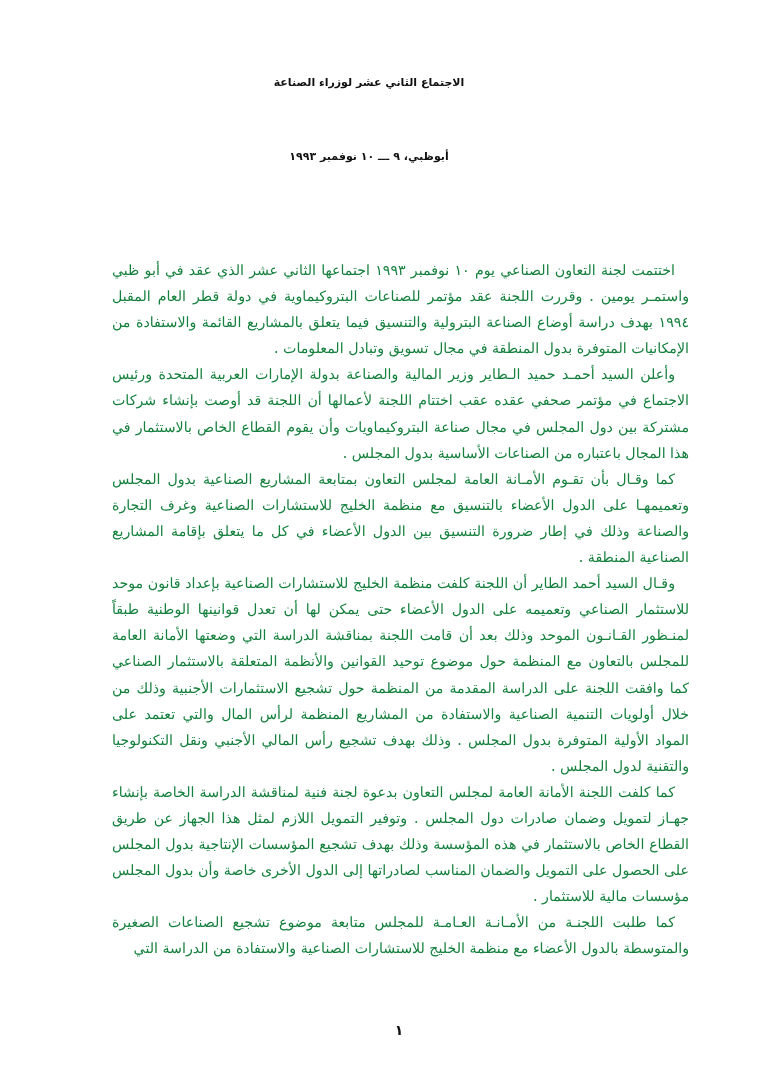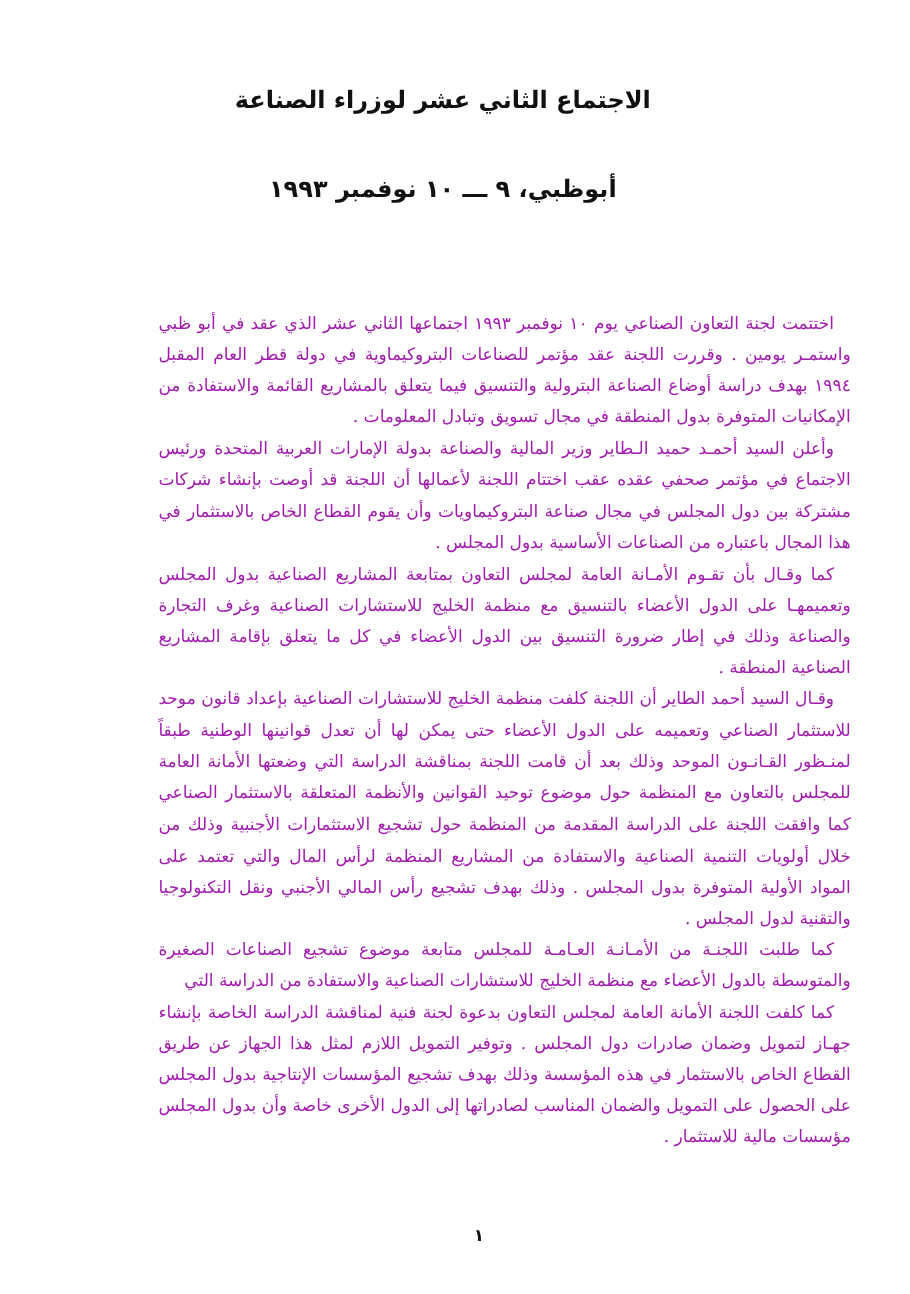--- a/index.html
+++ b/index.html
@@ -5,29 +5,29 @@
     html, body { margin: 0; padding: 0; background: #ffffff; }
     body {
       width: 758px; height: 1078px; position: relative; overflow: hidden;
       font-family: "DejaVu Serif", "Liberation Serif", serif;
       color: #1a1a1a;
     }
     .page { position: absolute; left: 0; top: 0; width: 758px; height: 1078px; direction: rtl; }
     .title-block { position: absolute; left: 0; width: 758px; text-align: center; }
     .title-line {
       font-family: "DejaVu Sans", "Liberation Sans", sans-serif;
-      font-weight: bold; font-size: 20px; line-height: 22px; color: #111;
+      font-weight: bold; font-size: 11px; line-height: 22px; color: #111;
       margin: 0; padding-right: 20px;
     }
     .t1 { top: 72px; }
     .t3 { top: 146px; }
     .body-text {
       position: absolute; top: 257px; left: 112px; width: 577px;
       font-size: 14.2px; line-height: 26.1px; text-align: justify;
-      text-align-last: right; color: #a21caf; margin-left: 20px;
+      text-align-last: right; color: #15803d;
     }
     .para { margin: 0; text-indent: 14px; }
     .page-number {
       position: absolute; top: 1022px; left: 0; width: 758px; text-align: center;
       font-family: "DejaVu Sans", "Liberation Sans", sans-serif;
       font-weight: bold; font-size: 14px; color: #111; padding-left: 20px;
     }
   </style>
 </head>
 <body>
@@ -40,19 +40,19 @@
 
   <div class="title-block t3">
     <p class="title-line">أبوظبي، ٩ ـــ ١٠ نوفمبر ١٩٩٣</p>
   </div>
 
   <div class="body-text">
     <p class="para">اختتمت لجنة التعاون الصناعي يوم ١٠ نوفمبر ١٩٩٣ اجتماعها الثاني عشر الذي عقد في أبو ظبي واستمـر يومين . وقررت اللجنة عقد مؤتمر للصناعات البتروكيماوية في دولة قطر العام المقبل ١٩٩٤ بهدف دراسة أوضاع الصناعة البترولية والتنسيق فيما يتعلق بالمشاريع القائمة والاستفادة من الإمكانيات المتوفرة بدول المنطقة في مجال تسويق وتبادل المعلومات .</p>
     <p class="para">وأعلن السيد أحمـد حميد الـطاير وزير المالية والصناعة بدولة الإمارات العربية المتحدة ورئيس الاجتماع في مؤتمر صحفي عقده عقب اختتام اللجنة لأعمالها أن اللجنة قد أوصت بإنشاء شركات مشتركة بين دول المجلس في مجال صناعة البتروكيماويات وأن يقوم القطاع الخاص بالاستثمار في هذا المجال باعتباره من الصناعات الأساسية بدول المجلس .</p>
     <p class="para">كما وقـال بأن تقـوم الأمـانة العامة لمجلس التعاون بمتابعة المشاريع الصناعية بدول المجلس وتعميمهـا على الدول الأعضاء بالتنسيق مع منظمة الخليج للاستشارات الصناعية وغرف التجارة والصناعة وذلك في إطار ضرورة التنسيق بين الدول الأعضاء في كل ما يتعلق بإقامة المشاريع الصناعية المنطقة .</p>
     <p class="para">وقـال السيد أحمد الطاير أن اللجنة كلفت منظمة الخليج للاستشارات الصناعية بإعداد قانون موحد للاستثمار الصناعي وتعميمه على الدول الأعضاء حتى يمكن لها أن تعدل قوانينها الوطنية طبقاً لمنـظور القـانـون الموحد وذلك بعد أن قامت اللجنة بمناقشة الدراسة التي وضعتها الأمانة العامة للمجلس بالتعاون مع المنظمة حول موضوع توحيد القوانين والأنظمة المتعلقة بالاستثمار الصناعي كما وافقت اللجنة على الدراسة المقدمة من المنظمة حول تشجيع الاستثمارات الأجنبية وذلك من خلال أولويات التنمية الصناعية والاستفادة من المشاريع المنظمة لرأس المال والتي تعتمد على المواد الأولية المتوفرة بدول المجلس . وذلك بهدف تشجيع رأس المالي الأجنبي ونقل التكنولوجيا والتقنية لدول المجلس .</p>
+    <p class="para">كما كلفت اللجنة الأمانة العامة لمجلس التعاون بدعوة لجنة فنية لمناقشة الدراسة الخاصة بإنشاء جهـاز لتمويل وضمان صادرات دول المجلس . وتوفير التمويل اللازم لمثل هذا الجهاز عن طريق القطاع الخاص بالاستثمار في هذه المؤسسة وذلك بهدف تشجيع المؤسسات الإنتاجية بدول المجلس على الحصول على التمويل والضمان المناسب لصادراتها إلى الدول الأخرى خاصة وأن بدول المجلس مؤسسات مالية للاستثمار .</p>
     <p class="para">كما طلبت اللجنـة من الأمـانـة العـامـة للمجلس متابعة موضوع تشجيع الصناعات الصغيرة والمتوسطة بالدول الأعضاء مع منظمة الخليج للاستشارات الصناعية والاستفادة من الدراسة التي</p>
-    <p class="para">كما كلفت اللجنة الأمانة العامة لمجلس التعاون بدعوة لجنة فنية لمناقشة الدراسة الخاصة بإنشاء جهـاز لتمويل وضمان صادرات دول المجلس . وتوفير التمويل اللازم لمثل هذا الجهاز عن طريق القطاع الخاص بالاستثمار في هذه المؤسسة وذلك بهدف تشجيع المؤسسات الإنتاجية بدول المجلس على الحصول على التمويل والضمان المناسب لصادراتها إلى الدول الأخرى خاصة وأن بدول المجلس مؤسسات مالية للاستثمار .</p>
   </div>
 
   <div class="page-number">١</div>
 
 </div>
 
 </body></html>

